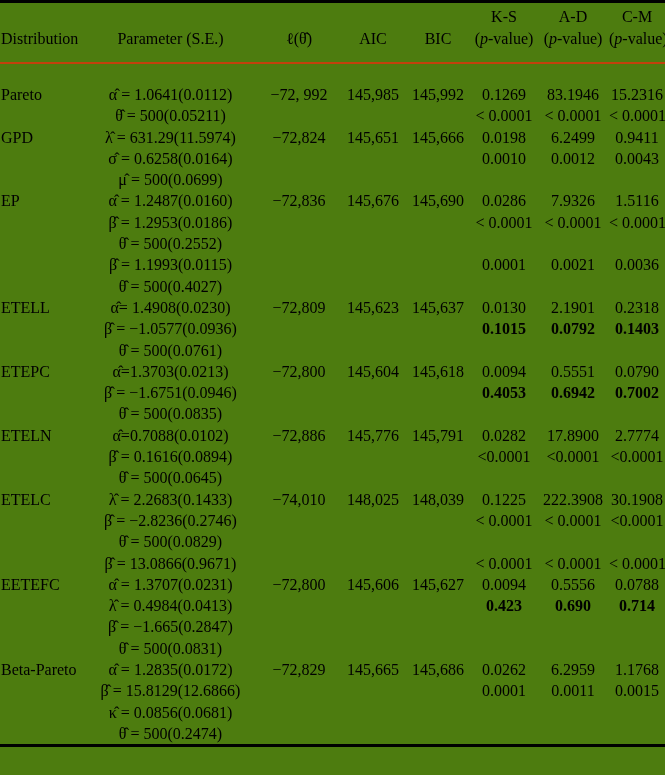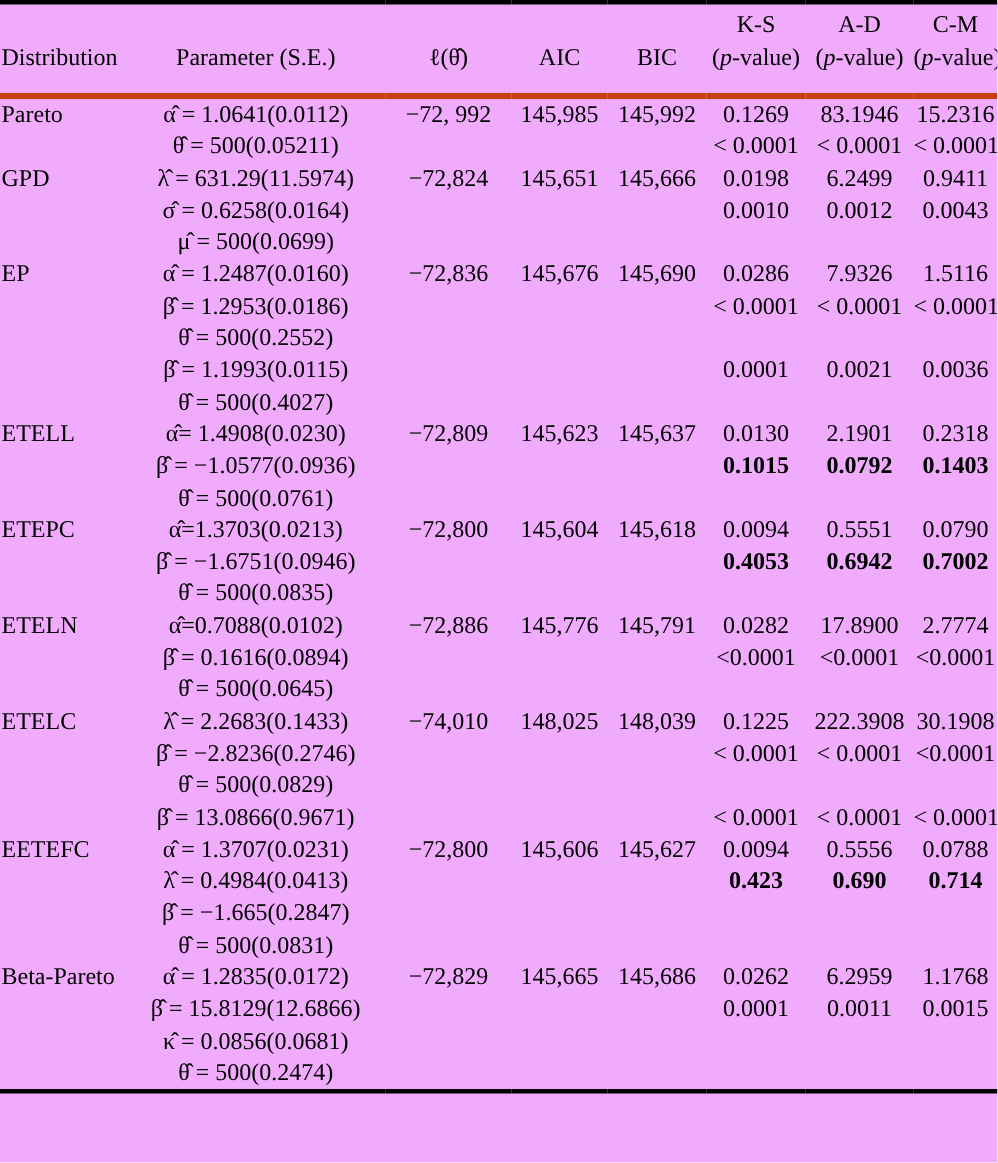--- a/index.html
+++ b/index.html
@@ -5,21 +5,21 @@
   html, body {
     margin: 0;
     padding: 0;
     background: #ffffff;
     color: #000000;
     font-family: "Liberation Serif", "DejaVu Serif", serif;
   }
   .page {
     width: 665px;
     height: 775px;
-    background: #f0abfc;
+    background: #4d7c0f;
     box-sizing: border-box;
     overflow: hidden;
   }
   table.results {
     width: 665px;
     border-collapse: collapse;
     table-layout: fixed;
     border-top: 3px solid #000;
     border-bottom: 3px solid #000;
     font-size: 16px;
@@ -35,24 +35,24 @@
   th, td {
     padding: 0;
     font-weight: normal;
     text-align: center;
     vertical-align: top;
     white-space: nowrap;
     overflow: visible;
   }
   thead th { line-height: 22px; }
   thead tr.hrow1 th { padding-top: 3px; }
-  thead tr.hrow2 th { border-bottom: 4px solid #c2410c; padding-bottom: 12px; }
+  thead tr.hrow2 th { border-bottom: 2px solid #c2410c; padding-bottom: 12px; }
   th.left, td.left { text-align: left; padding-left: 1px; }
   tbody td { line-height: 21.3px; }
-  tbody tr:first-child td { padding-top: 0; }
+  tbody tr:first-child td { padding-top: 20px; }
   .bold { font-weight: bold; }
   .ital { font-style: italic; }
 </style>
 </head>
 <body>
 
 <div class="page">
   <table class="results">
     <colgroup>
       <col class="c-dist">

